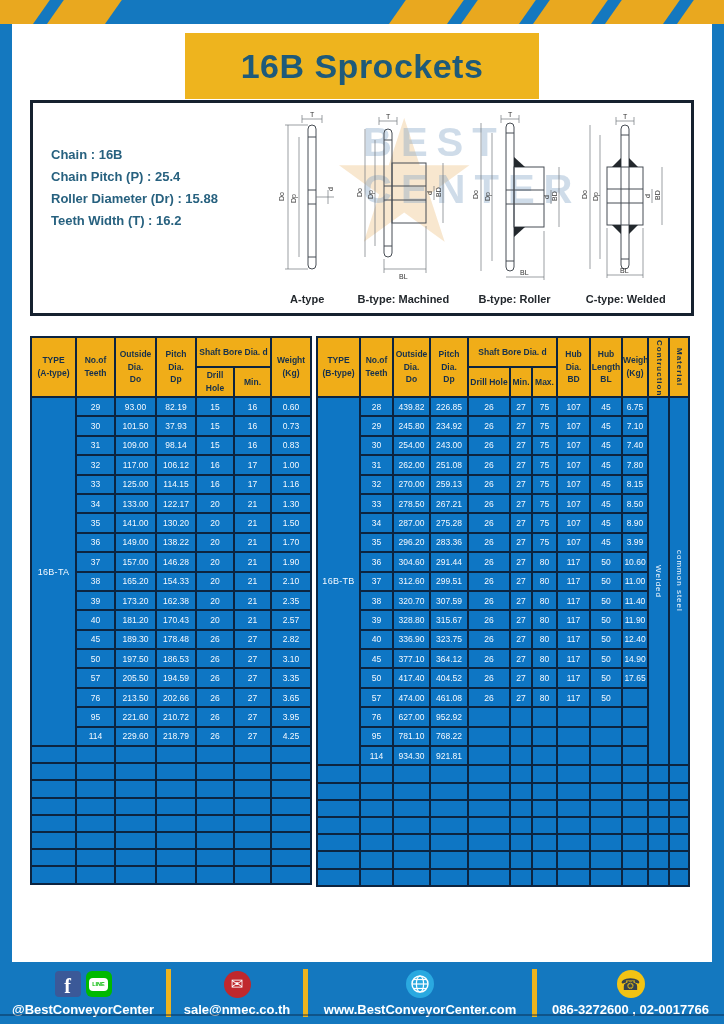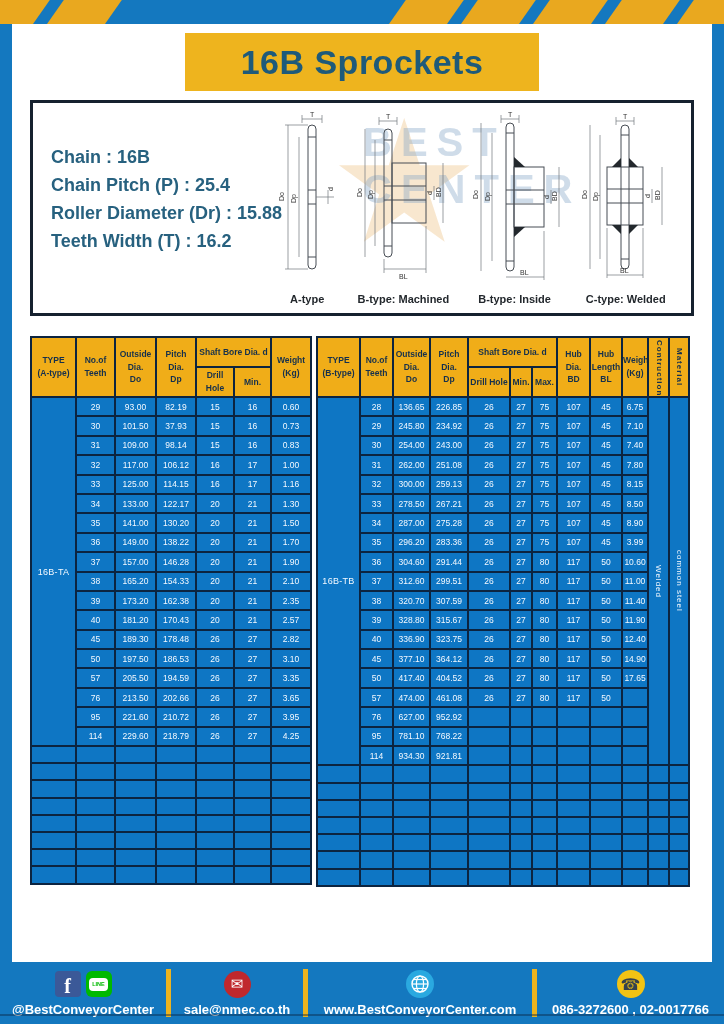--- a/index.html
+++ b/index.html
@@ -14,38 +14,38 @@
   
   .stripes { position:absolute; top:0; left:0; width:724px; height:24px; background:#1478bf; overflow:hidden; }
   .stripe  { position:absolute; top:-10px; width:58px; height:48px; background:#e9a81f; transform:skewX(-35deg); }
 
   
   .page { position:absolute; left:12px; right:12px; top:24px; bottom:62px; background:#ffffff; }
 
   
   .banner {
     position:absolute; top:33px; left:50%; transform:translateX(-50%);
-    width:354px; height:58px; background:#eeb41e;
+    width:354px; height:66px; background:#eeb41e;
     display:flex; align-items:center; justify-content:center;
   }
   .banner h1 { font-size:34px; font-weight:bold; color:#1e5a7a; letter-spacing:.5px; }
 
   
   .spec-panel {
     position:absolute; left:30px; top:100px; width:664px; height:216px;
     background:#fff; border:3px solid #16212f; overflow:hidden;
   }
   .wm-star { position:absolute; left:295px; top:-20px; font-size:170px; color:rgba(233,177,95,.30); z-index:0; }
   .watermark {
     position:absolute; left:330px; top:16px; z-index:0;
     font-weight:bold; font-size:40px; letter-spacing:9px; line-height:1.18;
     color:rgba(128,162,198,.38);
   }
   .specs { position:absolute; left:18px; top:44px; z-index:2; }
-  .spec-line { font-size:18px; font-weight:bold; color:#27617f; margin-bottom:7px; white-space:nowrap; }
+  .spec-line { font-size:13px; font-weight:bold; color:#27617f; margin-bottom:7px; white-space:nowrap; }
 
   .diagrams {
     position:absolute; left:228px; top:6px; right:4px; bottom:4px; z-index:1;
     display:flex; justify-content:space-evenly; align-items:stretch;
   }
   .diagram { display:flex; flex-direction:column; align-items:center; justify-content:space-between; padding:2px 0 4px 0; }
   .diagram .caption { font-size:11px; font-weight:600; color:#23282d; margin-top:2px; }
   .dg        { stroke:#474d54; stroke-width:1; fill:none; }
   .dim       { stroke:#70767d; stroke-width:.7; fill:none; }
   .weld      { fill:#23282d; stroke:none; }
@@ -206,21 +206,21 @@
         <line class="dim" x1="27" y1="22" x2="27" y2="150"></line>
         <text class="dlabel" transform="rotate(-90 25 90)" x="25" y="90">Dp</text>
         <line class="dim" x1="86" y1="79" x2="86" y2="93"></line>
         <text class="dlabel" transform="rotate(-90 84 88)" x="84" y="88">d</text>
         <line class="dim" x1="94" y1="56" x2="94" y2="116"></line>
         <text class="dlabel" transform="rotate(-90 92 90)" x="92" y="90">BD</text>
         <line class="dim" x1="41" y1="166" x2="79" y2="166"></line>
           <line class="dim" x1="79" y1="120" x2="79" y2="169"></line>
         <text class="dlabel" x="55" y="164">BL</text>
       </svg>
-      <div class="caption">B-type: Inside</div>
+      <div class="caption">B-type: Roller</div>
     </div>
 
     <div class="diagram">
       <svg width="100" height="172" viewBox="0 0 100 172">
         <line class="dim" x1="40" y1="10" x2="58" y2="10"></line>
           <line class="dim" x1="40" y1="6" x2="40" y2="14"></line>
           <line class="dim" x1="58" y1="6" x2="58" y2="14"></line>
         <text class="dlabel" x="47" y="8">T</text>
         <rect class="dg" x="45" y="14" width="8" height="144" rx="4"></rect>
         <line class="dg" x1="45" y1="24" x2="53" y2="24"></line>
@@ -544,21 +544,21 @@
       <tr>
         <th>Drill Hole</th>
         <th>Min.</th>
         <th>Max.</th>
       </tr>
     </thead>
     <tbody>
         <tr class="data-row">
           <td class="type-cell" rowspan="19">16B-TB</td>
           <td>28</td>
-          <td>136.65</td>
+          <td>439.82</td>
           <td>226.85</td>
           <td>26</td>
           <td>27</td>
           <td>75</td>
           <td>107</td>
           <td>45</td>
           <td>6.75</td>
           <td class="vert" rowspan="19">Welded</td>
           <td class="vert" rowspan="19">common steel</td>
         </tr>
@@ -590,21 +590,21 @@
           <td>251.08</td>
           <td>26</td>
           <td>27</td>
           <td>75</td>
           <td>107</td>
           <td>45</td>
           <td>7.80</td>
         </tr>
         <tr class="data-row">
           <td>32</td>
-          <td>300.00</td>
+          <td>270.00</td>
           <td>259.13</td>
           <td>26</td>
           <td>27</td>
           <td>75</td>
           <td>107</td>
           <td>45</td>
           <td>8.15</td>
         </tr>
         <tr class="data-row">
           <td>33</td>

